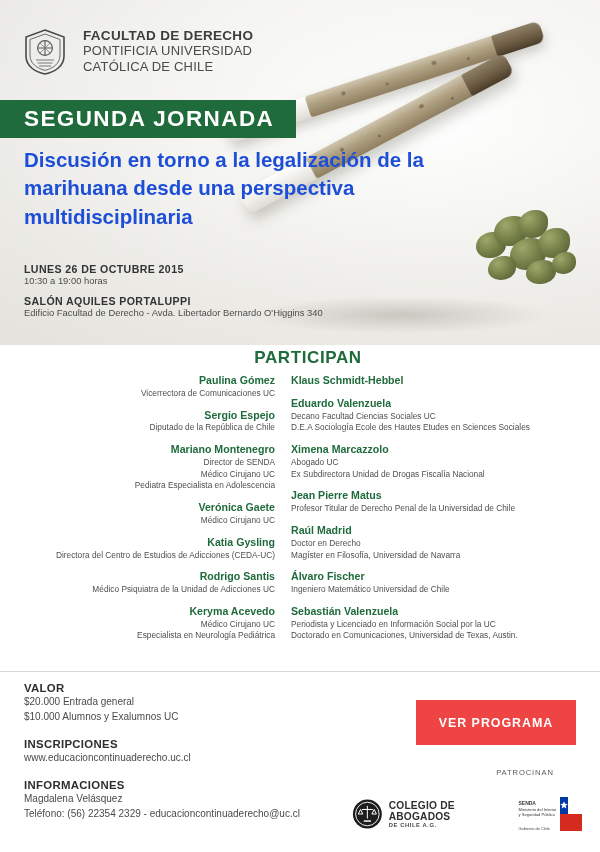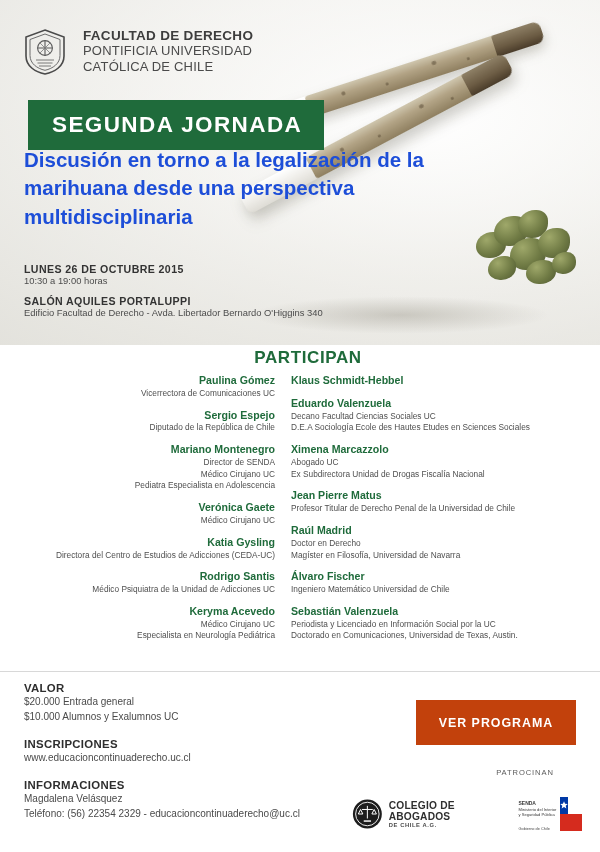--- a/index.html
+++ b/index.html
@@ -71,25 +71,24 @@
     position: absolute; left: 24px; top: 28px;
     display: flex; align-items: center; gap: 17px;
   }
   .crest { width: 42px; height: 46px; }
   .logo-text .l1 { font-size: 13.5px; font-weight: bold; letter-spacing: .3px; color: #3d3d3d; }
   .logo-text .l2, .logo-text .l3 { font-size: 13px; color: #4a4a4a; letter-spacing: .2px; line-height: 1.25; }
 
   
   .ribbon {
     position: absolute; left: 0; top: 100px;
-    height: 50px; min-width: 282px;
+    height: 38px; min-width: 282px;
     background: #1f6b3b;
     display: flex; align-items: center;
     padding: 0 22px 0 24px;
-    margin-left: 28px;
   }
   .ribbon span {
     color: #ffffff; font-size: 22.5px; font-weight: bold; letter-spacing: 1.4px;
   }
 
   
   .title {
     position: absolute; left: 24px; top: 146px; width: 400px;
     color: #1d4ed8; font-size: 20.5px; font-weight: bold; line-height: 1.38;
   }
@@ -125,21 +124,21 @@
 
   
   .bottom { position: absolute; left: 24px; top: 682px; width: 360px; color: #3a3a3a; }
   .bottom .h { font-size: 11.4px; font-weight: bold; color: #2e2e2e; letter-spacing: .3px; }
   .bottom .t { font-size: 10px; color: #4a4a4a; line-height: 1.5; }
   .bottom .gap { height: 14px; }
 
   
   .btn {
     position: absolute; left: 416px; top: 700px; width: 160px; height: 45px;
-    background: #c2410c; display: flex; align-items: center; justify-content: center;
+    background: #ef4444; display: flex; align-items: center; justify-content: center;
     cursor: pointer;
   }
   .btn span { color: #fff; font-size: 12.4px; font-weight: bold; letter-spacing: 1px; }
 
   
   .patro {
     position: absolute; left: 470px; top: 768px; width: 110px;
     text-align: center; font-size: 7.6px; color: #5a5a5a; letter-spacing: .9px;
   }
   .sponsors {

